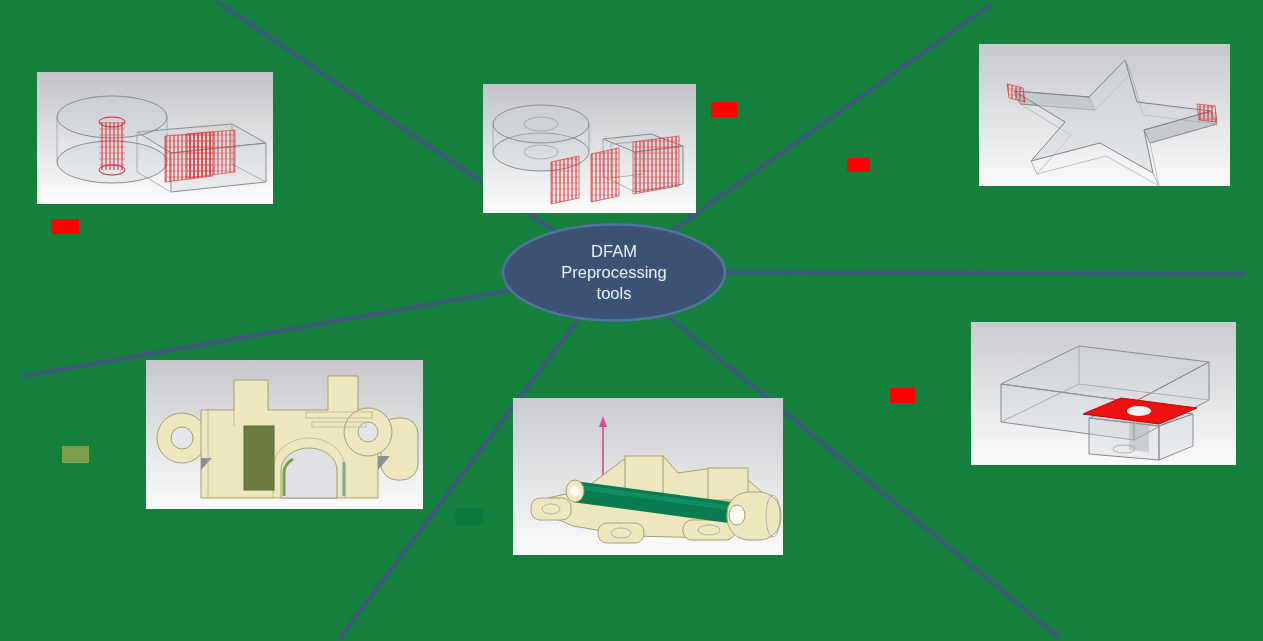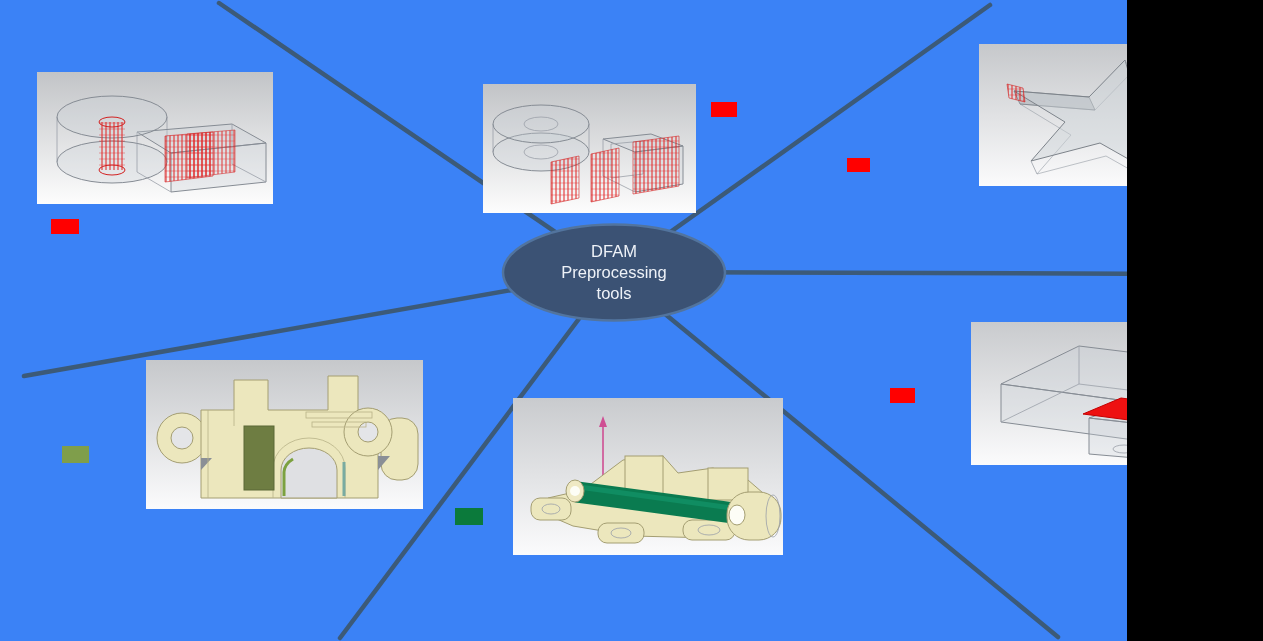--- a/index.html
+++ b/index.html
@@ -1,17 +1,17 @@
 <!DOCTYPE html>
 <html><head>
 <meta charset="utf-8">
 <style>
   html,body{margin:0;padding:0;background:#000;}
   .canvas{
-    position:relative;width:1127px;height:641px;background:#3b82f6;
+    position:relative;width:1263px;height:641px;background:#15803d;
     overflow:hidden;font-family:"Liberation Sans",sans-serif;
   }
   .links{position:absolute;left:0;top:0;z-index:1;}
   .links line{stroke-width:4.5;stroke-linecap:round;}
   .thumb{position:absolute;z-index:2;}
   .thumb svg{display:block;}
   .swatch{position:absolute;z-index:2;}
   .center-node{position:absolute;left:500px;top:221px;z-index:3;}
   .center-node ellipse{stroke:#52749e;stroke-width:2.5px;}
   .center-label{

